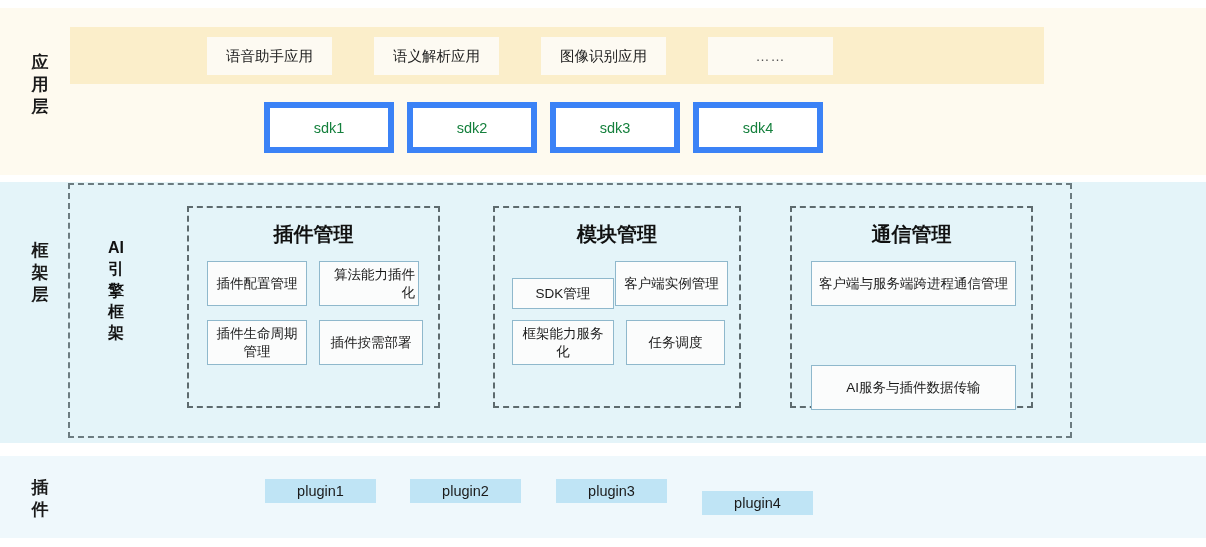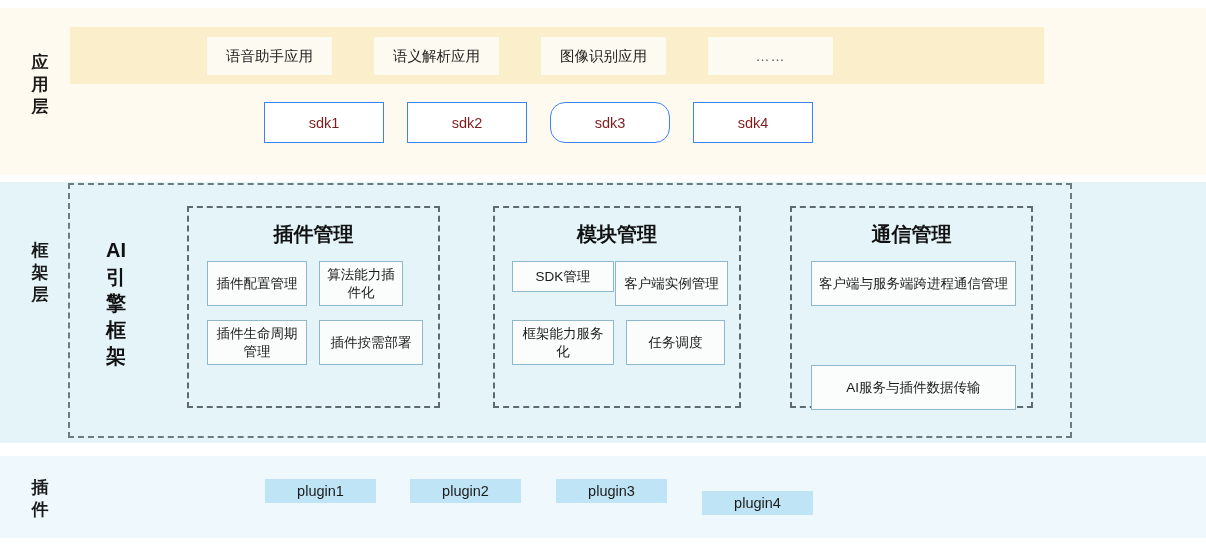--- a/index.html
+++ b/index.html
@@ -53,39 +53,39 @@
   }
   .app-box-0{left:137px;width:125px;}
   .app-box-1{left:304px;width:125px;align-items:center;}
   .app-box-2{left:471px;width:125px;}
   .app-box-3{left:638px;width:125px;}
   .app-box-3 .dots{letter-spacing:1px;color:#555;font-size:14px;}
 
   .sdk-row{position:absolute;left:0;top:102px;width:1206px;height:40px;}
   .sdk-box{
     position:absolute;top:0;height:39px;
-    background:#ffffff;border:1px solid #3b82f6;
-    display:flex;align-items:center;justify-content:center;
-    font-size:14.5px;color:#7f1d1d;
+    background:#ffffff;border:6px solid #3b82f6;
+    display:flex;align-items:center;justify-content:center;
+    font-size:14.5px;color:#15803d;
   }
   .sdk-box-0{left:264px;width:118px;}
   .sdk-box-1{left:407px;width:118px;}
-  .sdk-box-2{left:550px;width:118px;border-radius:15px;}
+  .sdk-box-2{left:550px;width:118px;}
   .sdk-box-3{left:693px;width:118px;}
 
   
   .engine-outer{
     position:absolute;
     left:68px;top:183px;width:1004px;height:255px;
     border:2px dashed #6b7b80;
     box-sizing:border-box;
   }
   .engine-vtext{
     position:absolute;left:103px;top:237px;width:26px;
-    font-size:20px;font-weight:700;color:#111;
+    font-size:16px;font-weight:700;color:#111;
     text-align:center;line-height:1.33;
   }
   .engine-vtext span{display:block;}
 
   .group{
     position:absolute;
     border:2px dashed #5d6a6e;
     box-sizing:border-box;
     background:transparent;
   }
@@ -104,26 +104,26 @@
     border:1px solid #8fb8cc;
     box-sizing:border-box;
     display:flex;align-items:center;justify-content:center;
     text-align:center;
     font-size:13.5px;line-height:1.28;color:#1a1a1a;
     padding:2px 3px;
   }
 
   
   .g0-c0{left:18px;top:53px;width:100px;height:45px;}
-  .g0-c1{left:130px;top:53px;width:84px;height:45px;}
+  .g0-c1{left:130px;top:53px;width:100px;height:45px;text-align:right;}
   .g0-c2{left:18px;top:112px;width:100px;height:45px;}
   .g0-c3{left:130px;top:112px;width:104px;height:45px;}
 
   
-  .g1-c0{left:17px;top:53px;width:102px;height:31px;}
+  .g1-c0{left:17px;top:70px;width:102px;height:31px;}
   .g1-c1{left:120px;top:53px;width:113px;height:45px;}
   .g1-c2{left:17px;top:112px;width:102px;height:45px;}
   .g1-c3{left:131px;top:112px;width:99px;height:45px;}
 
   
   .g2-c0{left:19px;top:53px;width:205px;height:45px;}
   .g2-c1{left:19px;top:112px;width:205px;height:45px;margin-top:45px;}
 
   
   .plugin-box{

